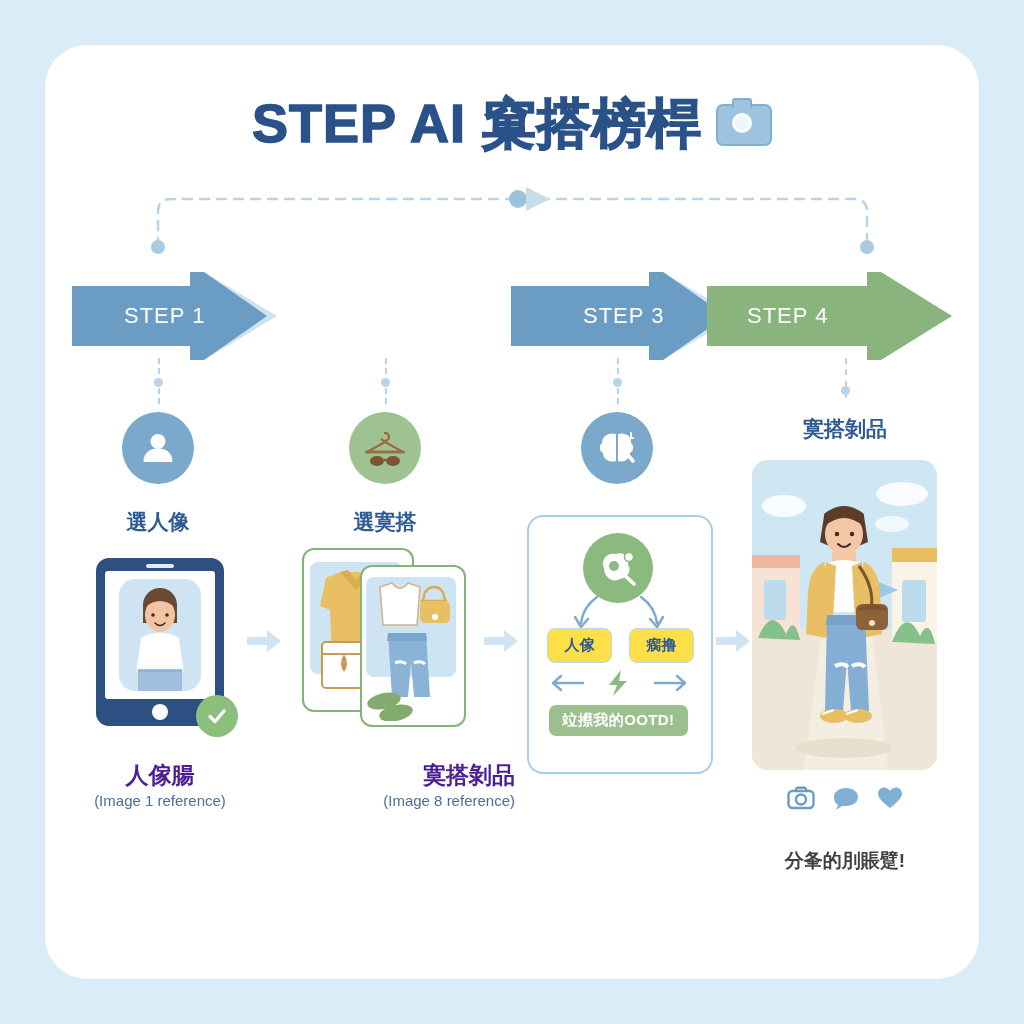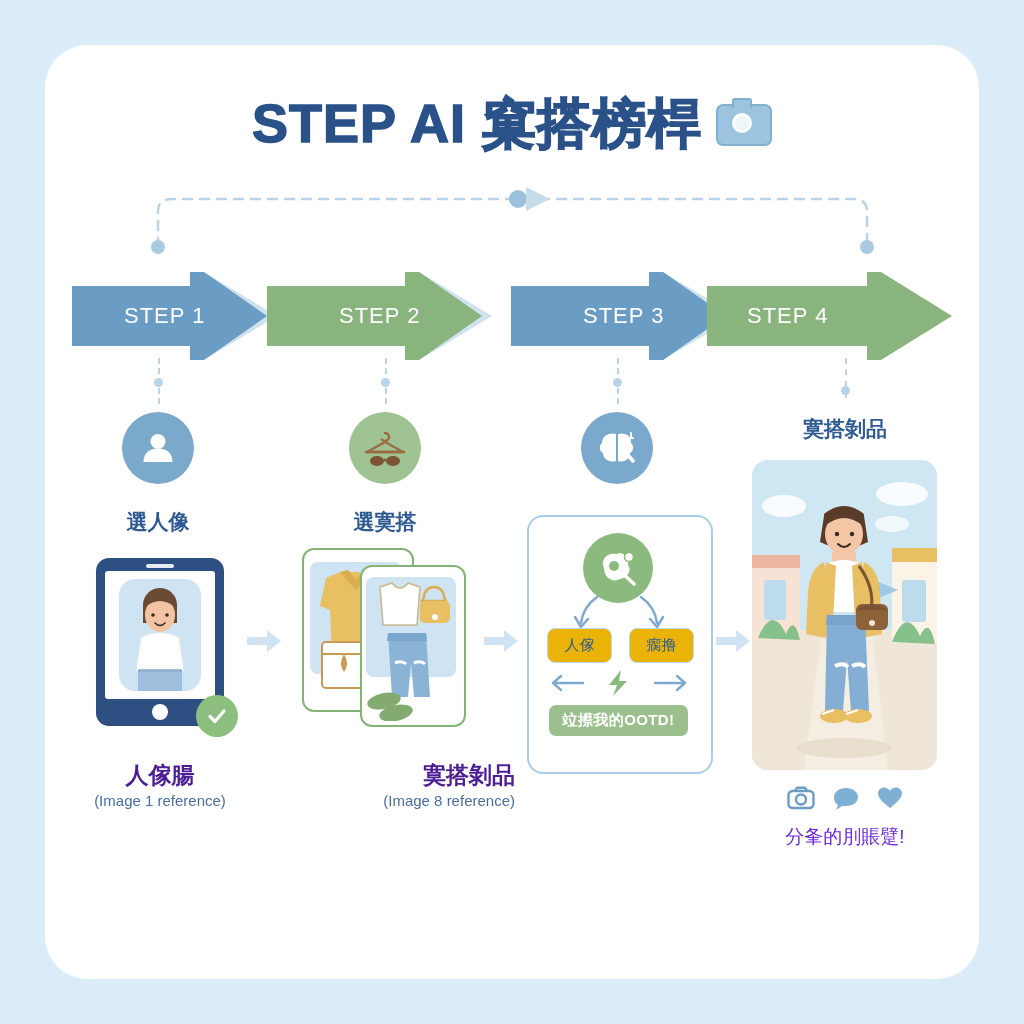--- a/index.html
+++ b/index.html
@@ -104,43 +104,43 @@
     position:absolute;background:#ffffff;border:2px solid #84b377;border-radius:12px;
   }
 
   
   .aibox{
     position:absolute;left:527px;top:515px;width:182px;height:255px;
     background:#ffffff;border:2px solid #a9cde6;border-radius:16px;
   }
   .chip{
     position:absolute;width:63px;height:33px;border:1.5px solid #bcd9ec;border-radius:8px;
-    background:#eab308;display:flex;align-items:center;justify-content:center;
-    font-size:15px;color:#2f5b93;font-weight:normal;
+    background:#fde047;display:flex;align-items:center;justify-content:center;
+    font-size:15px;color:#2f5b93;font-weight:bold;
   }
   .ootd-btn{
     position:absolute;left:549px;top:705px;width:139px;height:31px;border-radius:7px;
     background:#9cc08d;color:#ffffff;font-size:15px;font-weight:bold;
     display:flex;align-items:center;justify-content:center;letter-spacing:.4px;
   }
 
   
   .result{
     position:absolute;left:752px;top:460px;width:185px;height:310px;border-radius:16px;overflow:hidden;
     background:#cfe7f3;
   }
 
   
   .social{
     position:absolute;left:752px;top:783px;width:185px;height:34px;
     display:flex;align-items:center;justify-content:center;gap:18px;
   }
   .share-cap{
-    position:absolute;left:700px;top:824px;width:290px;text-align:center;
-    font-size:19px;color:#6d28d9;font-weight:normal;
+    position:absolute;left:700px;top:848px;width:290px;text-align:center;
+    font-size:19px;color:#404040;font-weight:bold;
   }
 </style>
 </head>
 <body>
 
 <div id="stage">
 
   <div class="card-bg"></div>
 
   <div class="title-wrap">
@@ -161,27 +161,20 @@
   <div class="arrows">
 
     <div class="arrow" style="left:0px;width:272px;">
       <svg class="ashape" viewBox="0 0 272 88" preserveAspectRatio="none">
         <path d="M0,14 L118,14 L118,0 L132,0 L205,44 L132,88 L118,88 L118,74 L0,74 Z" fill="#cfe3ee"></path>
         <path d="M0,14 L118,14 L118,0 L132,0 L195,44 L132,88 L118,88 L118,74 L0,74 Z" fill="#6b9cc4"></path>
       </svg>
       <span style="margin-left:52px;">STEP 1</span>
     </div>
 
-    <div class="arrow" style="left:195px;width:292px;">
-      <svg class="ashape" viewBox="0 0 292 88" preserveAspectRatio="none">
-        <path d="M0,14 L138,14 L138,0 L152,0 L225,44 L152,88 L138,88 L138,74 L0,74 Z" fill="#cfe3ee"></path>
-        <path d="M0,14 L138,14 L138,0 L152,0 L215,44 L152,88 L138,88 L138,74 L0,74 Z" fill="#8ab47e"></path>
-      </svg>
-      <span style="margin-left:72px;">STEP 2</span>
-    </div>
 
     <div class="arrow" style="left:439px;width:292px;">
       <svg class="ashape" viewBox="0 0 292 88" preserveAspectRatio="none">
         <path d="M0,14 L138,14 L138,0 L152,0 L225,44 L152,88 L138,88 L138,74 L0,74 Z" fill="#cfe3ee"></path>
         <path d="M0,14 L138,14 L138,0 L152,0 L215,44 L152,88 L138,88 L138,74 L0,74 Z" fill="#6b9cc4"></path>
       </svg>
       <span style="margin-left:72px;">STEP 3</span>
     </div>
 
     <div class="arrow" style="left:635px;width:245px;">

